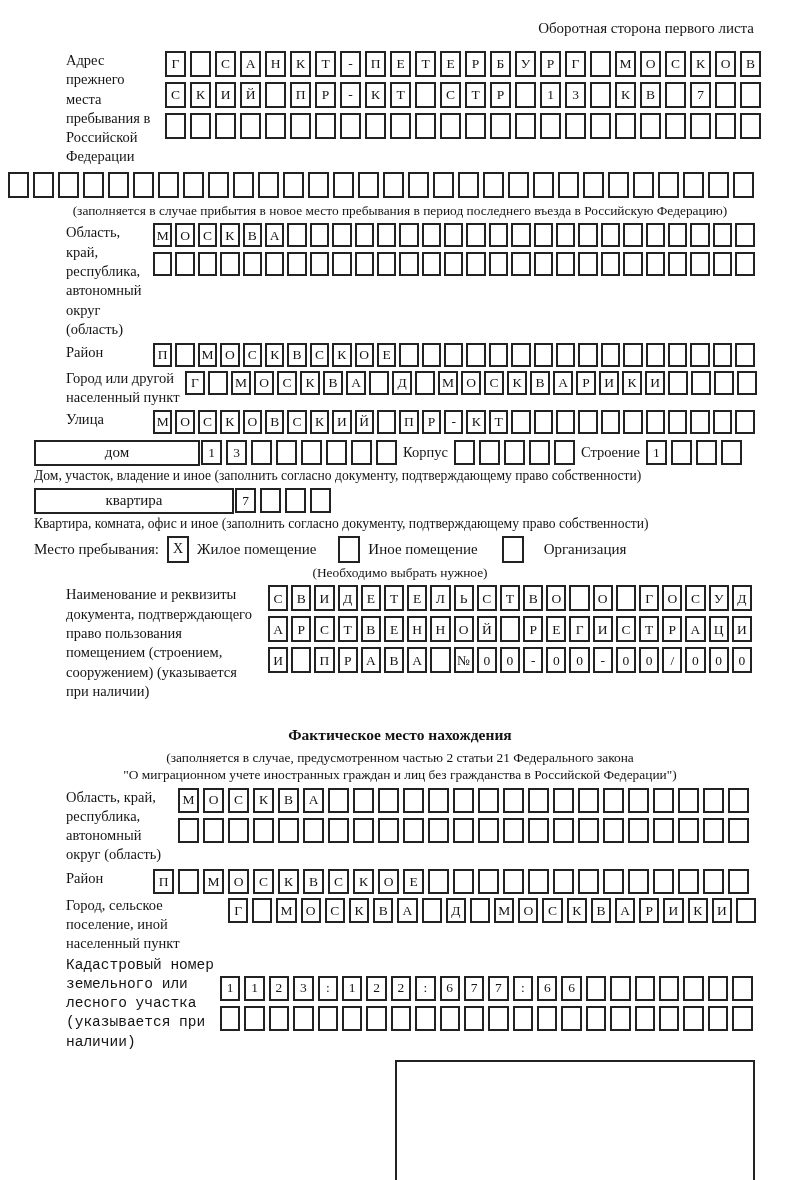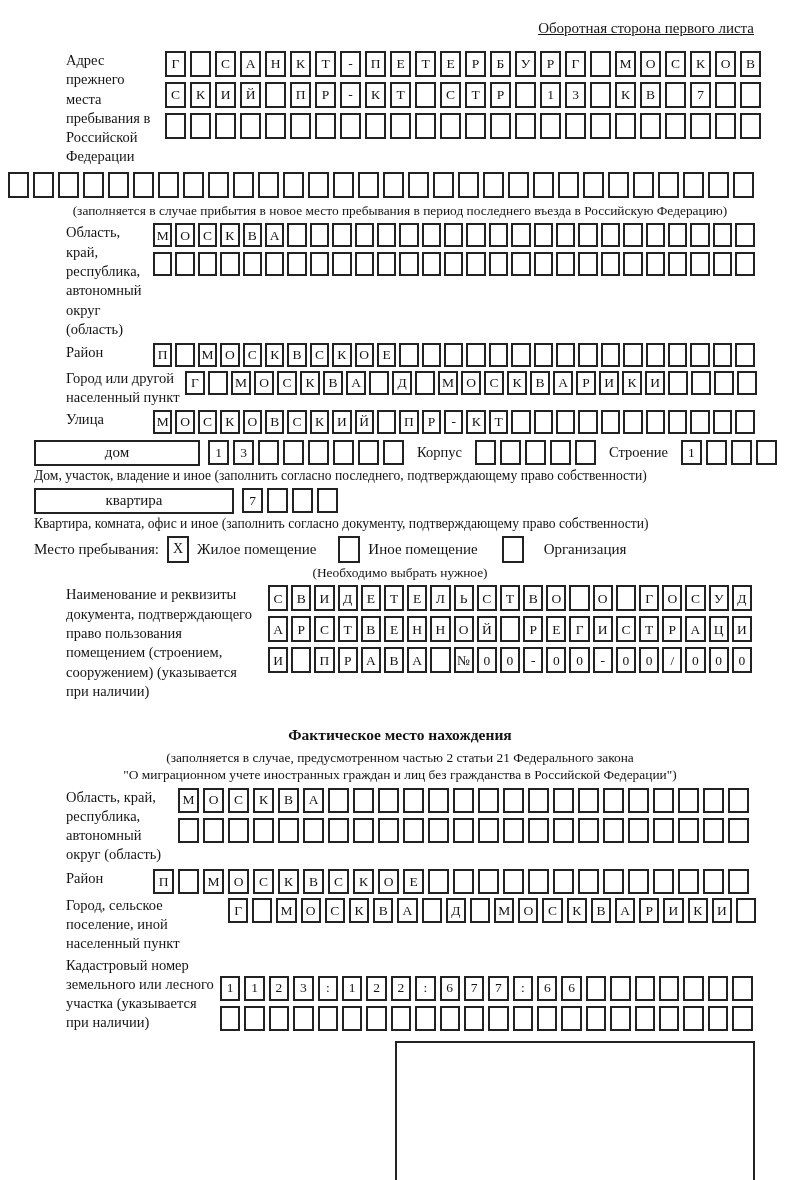--- a/index.html
+++ b/index.html
@@ -10,21 +10,20 @@
     background:#ffffff;
     color:#141414;
     font-family:"Liberation Serif","DejaVu Serif",serif;
     overflow:hidden;
     box-sizing:border-box;
   }
   .hdr{
     padding:20px 46px 0 0;
     text-align:right;
     font-size:15px;
-    text-decoration:underline;
   }
   
   .row{display:flex;gap:var(--g,4px);}
   .row .cell{
     box-sizing:border-box;
     width:var(--w,21px);height:var(--h,25px);
     border:2px solid #222222;
     background:#fff;
     display:flex;align-items:center;justify-content:center;
     font-size:13.5px;line-height:1;
@@ -48,21 +47,21 @@
     flex:0 0 auto;
   }
   .stack{display:flex;flex-direction:column;gap:5px;}
   .note{
     text-align:center;font-size:13.4px;line-height:1.25;
   }
   .sect-title{
     text-align:center;font-weight:bold;font-size:15.5px;
   }
   
-  .hrow{display:flex;align-items:center;margin-left:34px;gap:8px;}
+  .hrow{display:flex;align-items:center;margin-left:34px;gap:1px;}
   .namebox{
     box-sizing:border-box;
     border:2px solid #222;height:26px;
     display:flex;align-items:center;justify-content:center;
     font-size:15px;
   }
   .inline-lbl{font-size:14.5px;padding:0 5px;}
   .cap{font-size:13.6px;margin-left:34px;}
   
   .stay{display:flex;align-items:center;margin-left:34px;gap:8px;font-size:15px;}
@@ -385,21 +384,21 @@
         <span class="cell"></span>
       </div>
     <div class="inline-lbl">Строение</div>
     <div class="row rsm">
         <span class="cell">1</span>
         <span class="cell"></span>
         <span class="cell"></span>
         <span class="cell"></span>
       </div>
   </div>
-  <div class="cap mt2">Дом, участок, владение и иное (заполнить согласно последнего, подтверждающему право собственности)</div>
+  <div class="cap mt2">Дом, участок, владение и иное (заполнить согласно документу, подтверждающему право собственности)</div>
 
   <div class="hrow mt4">
     <div class="namebox" style="width:200px;">квартира</div>
     <div class="row rsm">
         <span class="cell">7</span>
         <span class="cell"></span>
         <span class="cell"></span>
         <span class="cell"></span>
       </div>
   </div>
@@ -603,21 +602,21 @@
         <span class="cell">А</span>
         <span class="cell">Р</span>
         <span class="cell">И</span>
         <span class="cell">К</span>
         <span class="cell">И</span>
         <span class="cell"></span>
       </div>
   </div>
 
   <div class="blk mt2">
-    <div class="lbl" style="width:150px;">Кадастровый номер земельного или лесного участка (указывается при наличии)</div>
+    <div class="lbl" style="width:150px;font-family:Liberation Mono, monospace;">Кадастровый номер земельного или лесного участка (указывается при наличии)</div>
     <div class="stack" style="margin-left:4px;margin-top:20px;">
       <div class="row rc22">
           <span class="cell">1</span>
           <span class="cell">1</span>
           <span class="cell">2</span>
           <span class="cell">3</span>
           <span class="cell">:</span>
           <span class="cell">1</span>
           <span class="cell">2</span>
           <span class="cell">2</span>

